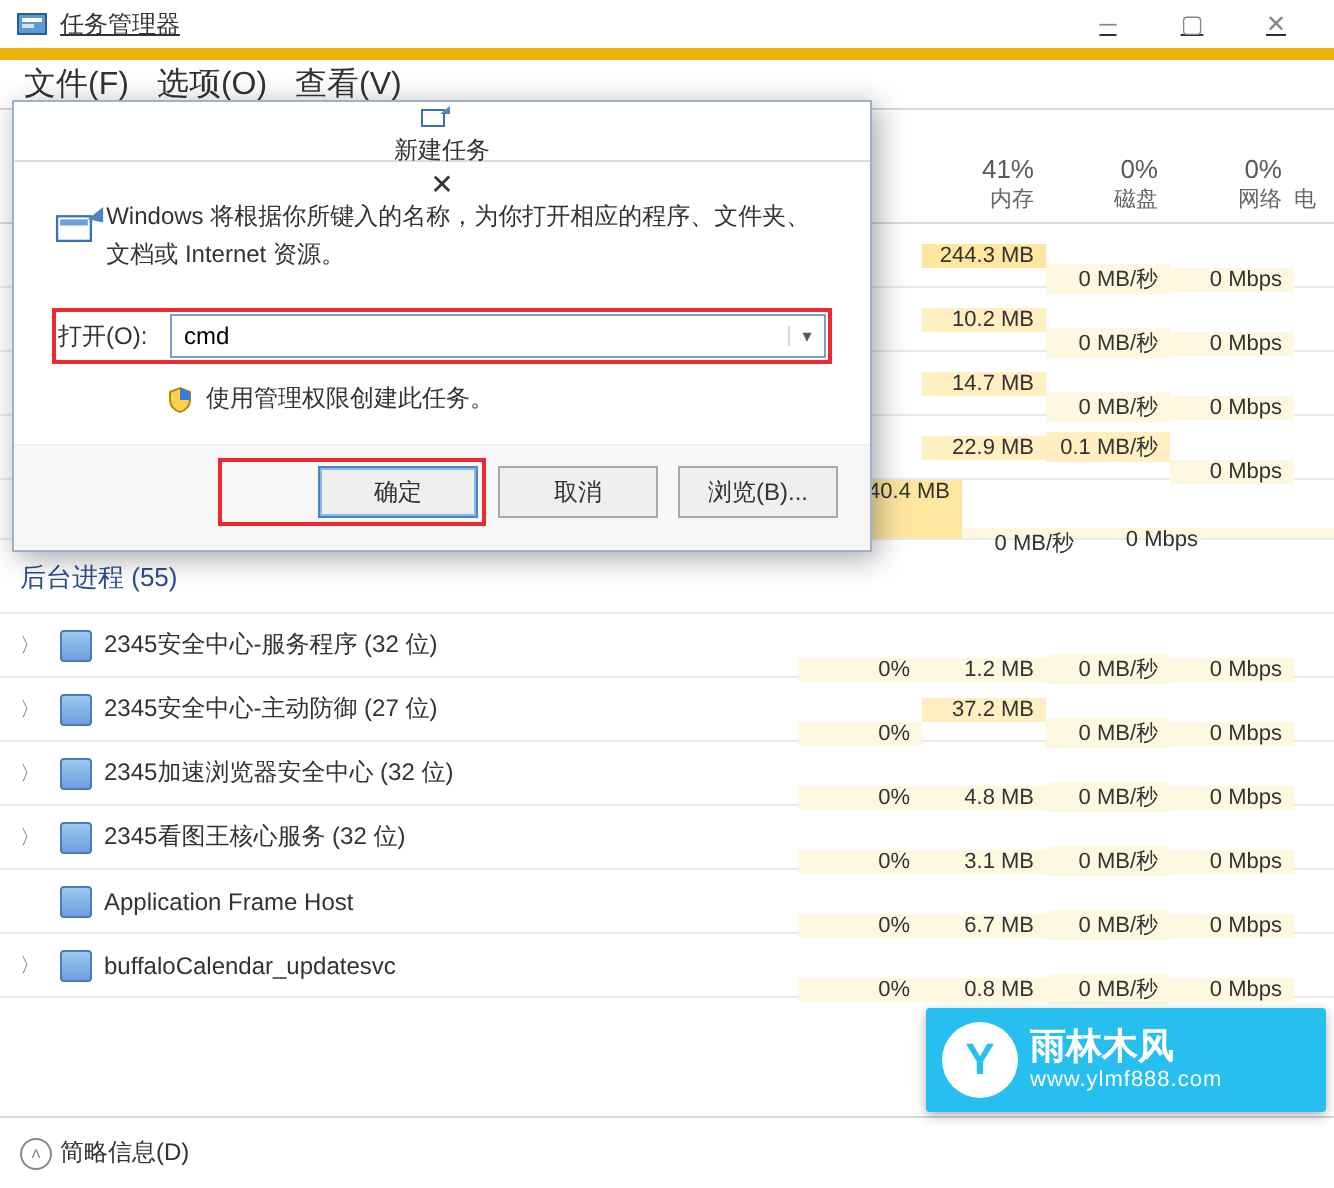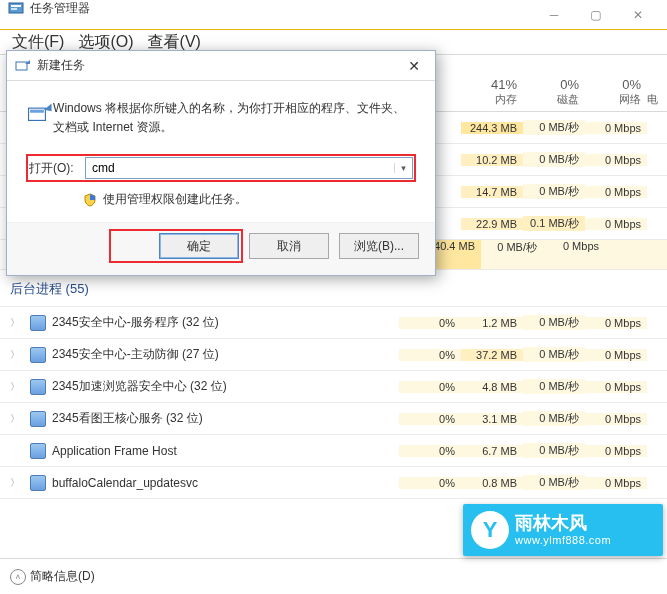--- a/index.html
+++ b/index.html
@@ -1,40 +1,40 @@
 <!DOCTYPE html>
 <html><head>
 <meta charset="utf-8">
 <style>
 * { box-sizing: border-box; margin: 0; padding: 0; }
 body { font-family: "Microsoft YaHei", "SimSun", Arial, sans-serif; font-size: 12px; background: #fff; color: #333; width: 667px; height: 594px; overflow: hidden; position: relative; }
-.titlebar { height: 30px; display: flex; padding: 0 8px; background: #fff; border-bottom: 1px solid #eab308; }
+.titlebar { height: 30px; display: flex; align-items: center; padding: 0 8px; background: #fff; border-bottom: 6px solid #eab308; text-decoration: underline; }
 .titlebar .app-icon { width: 16px; height: 16px; margin-right: 6px; }
 .titlebar .title { flex: 1; font-size: 12px; }
 .titlebar .win-btn { width: 42px; height: 30px; display: flex; align-items: center; justify-content: center; color: #888; }
 .menubar { height: 24px; display: flex; align-items: center; padding: 0 6px; gap: 2px; background: #fff; font-size: 16px; }
 .menubar .mitem { padding: 2px 6px; }
 .column-headers { display: flex; align-items: flex-end; height: 58px; border-top: 1px solid #d9d9d9; border-bottom: 1px solid #d9d9d9; background: #fff; }
 .column-headers .spacer { flex: 1; }
 .colh { width: 62px; text-align: right; padding: 0 6px 4px 0; font-size: 11px; }
 .colh .pct { color: #5a5a5a; font-size: 13px; }
 .colh .lab { color: #666; }
 .colh.truncated { width: 20px; text-align: left; padding-left: 0; padding-right: 0; overflow: hidden; }
 .row { display: flex; align-items: center; height: 32px; border-bottom: 1px solid #eaeaea; }
 .row .left { flex: 1; display: flex; align-items: center; padding-left: 10px; gap: 6px; overflow: hidden; }
 .row .left .expand { width: 14px; color: #6b6b6b; font-size: 10px; }
 .row .left .picon { width: 16px; height: 16px; background: linear-gradient(#9cc8f0,#6aa0e0); border: 1px solid #4f7cb8; border-radius: 2px; }
 .row .cell { width: 62px; text-align: right; padding-right: 6px; font-size: 11px; }
 .row .cell.truncated { width: 20px; }
-.heat-vlow { background: #fff8e1; }
+.heat-vlow { background: #fff8e1; margin-top: 24px; }
 .heat-low { background: #ffefc1; }
 .heat-med { background: #ffe7a0; }
 .section-hdr { padding: 10px 10px 8px 10px; color: #2a4f8f; font-size: 13px; border-bottom: 1px solid #eaeaea; }
 .dialog-overlay { position: absolute; top: 50px; left: 6px; width: 430px; background: #fff; border: 1px solid #9fb1c5; box-shadow: 3px 3px 14px rgba(0,0,0,0.35); }
-.dialog-title { height: 30px; display: flex; align-items: center; padding: 0 8px; border-bottom: 1px solid #dcdcdc; background: #fff; }
+.dialog-title { height: 30px; display: flex; align-items: center; padding: 0 8px; border-bottom: 1px solid #dcdcdc; background: #fff; flex-direction: column; }
 .dialog-title .dicon { width: 16px; height: 16px; margin-right: 6px; }
 .dialog-title .dtxt { flex: 1; font-size: 12px; }
 .dialog-title .dclose { width: 26px; text-align: center; color: #333; font-size: 14px; }
 .dialog-body { padding: 18px 20px 6px 20px; }
 .dbody-top { display: flex; margin-bottom: 18px; }
 .run-icon { width: 34px; height: 30px; display: flex; align-items: center; justify-content: center; }
 .desc { font-size: 12px; line-height: 1.6; color: #333; }
 .open-row { display: flex; align-items: center; gap: 6px; outline: 2px solid #ed2a2f; outline-offset: -1px; padding: 2px; margin-bottom: 10px; }
 .open-label { font-size: 12px; min-width: 50px; }
 .combo { flex: 1; display: flex; align-items: center; border: 1px solid #7a9ec6; height: 22px; background: #fff; justify-content: center; }

